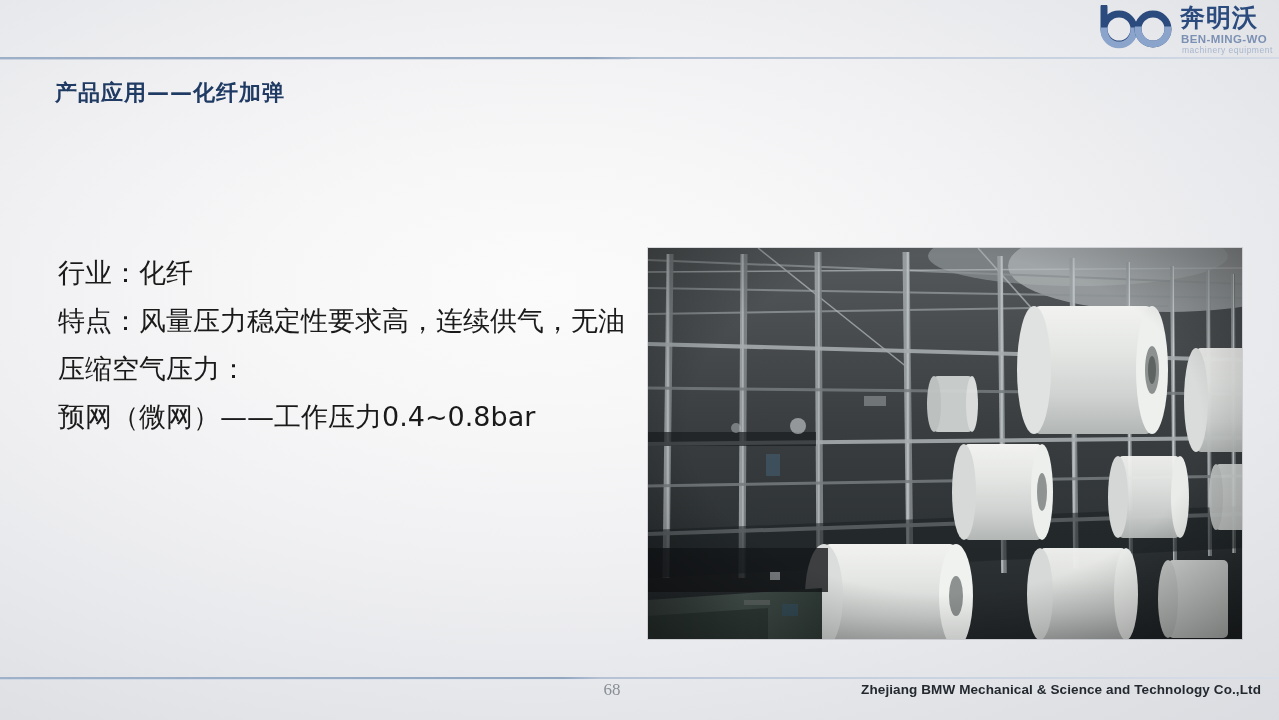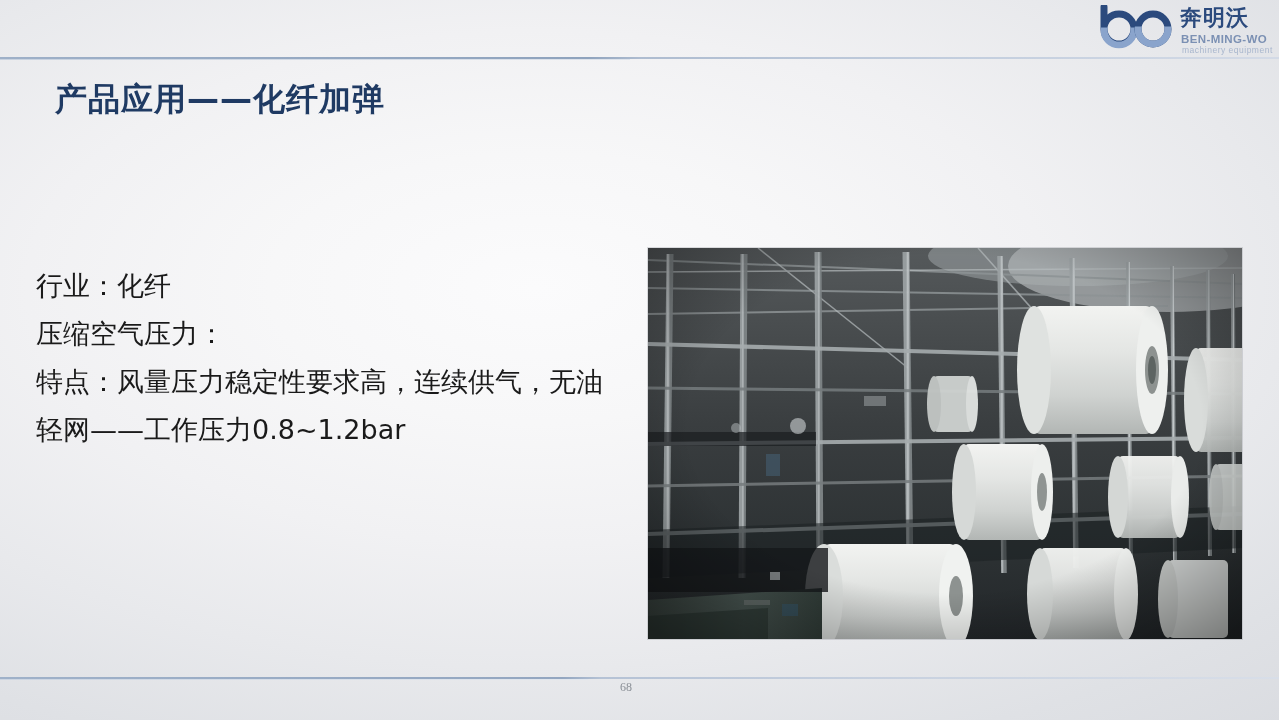--- a/index.html
+++ b/index.html
@@ -54,21 +54,21 @@
   }
   .logo-mark {
     position: absolute;
     left: 0; top: 2px;
     width: 78px; height: 46px;
   }
   .logo-cn {
     position: absolute;
     left: 82px;
     top: 1px;
-    font-size: 22px;
+    font-size: 25px;
     font-weight: bold;
     letter-spacing: 1px;
     color: #2b4a7d;
     font-family: "DejaVu Sans", "Liberation Sans", sans-serif;
     line-height: 28px;
     white-space: nowrap;
   }
   .logo-en {
     position: absolute;
     left: 83px;
@@ -88,35 +88,34 @@
     color: #a8b6cd;
     white-space: nowrap;
     text-align: center;
   }
 
   
   .title {
     position: absolute;
     left: 55px;
     top: 78px;
-    font-size: 32px;
+    font-size: 22px;
     font-weight: bold;
     color: #1f3a63;
     letter-spacing: 1px;
     font-family: "DejaVu Sans", "Liberation Sans", sans-serif;
     white-space: nowrap;
   }
 
   
   .body-text {
     position: absolute;
-    left: 36px;
+    left: 58px;
     top: 249px;
     width: 570px;
-    margin-top: 13px;
   }
   .body-line {
     font-size: 27px;
     line-height: 48px;
     color: #1a1a1a;
     font-family: "DejaVu Sans", "Liberation Sans", sans-serif;
     letter-spacing: 0px;
     white-space: pre-wrap;
   }
 
@@ -148,22 +147,22 @@
     position: absolute;
     left: 0; top: 2px;
     width: 588px; height: 1px;
     background: linear-gradient(to right, #ccd5e2, #e2e7ee);
   }
   .page-num {
     position: absolute;
     left: 592px;
     top: 680px;
     width: 40px;
-    text-align: right;
-    font-size: 12px;
+    text-align: center;
+    font-size: 17px;
     color: #8a8f96;
     font-family: "Liberation Serif", "DejaVu Serif", serif;
   }
   .company {
     position: absolute;
     right: 18px;
     top: 682px;
     font-size: 13.5px;
     font-weight: bold;
     color: #23292f;
@@ -190,23 +189,23 @@
     </svg>
     <div class="logo-cn">奔明沃</div>
     <div class="logo-en">BEN-MING-WO</div>
     <div class="logo-tag">machinery equipment</div>
   </div>
 
   <div class="title">产品应用——化纤加弹</div>
 
   <div class="body-text">
     <div class="body-line">行业：化纤</div>
+    <div class="body-line">特点：风量压力稳定性要求高，连续供气，无油</div>
     <div class="body-line">压缩空气压力：</div>
-    <div class="body-line">特点：风量压力稳定性要求高，连续供气，无油</div>
-    <div class="body-line">轻网——工作压力0.8~1.2bar</div>
+    <div class="body-line">预网（微网）——工作压力0.4~0.8bar</div>
   </div>
 
   <div class="photo">
     <svg class="photo-inner" viewBox="0 0 594 391" preserveAspectRatio="none">
       <defs>
         <linearGradient id="bobbin" x1="0" y1="0" x2="0" y2="1">
           <stop offset="0%" stop-color="#f2f3f1"></stop>
           <stop offset="35%" stop-color="#e4e6e4"></stop>
           <stop offset="70%" stop-color="#cfd2d0"></stop>
           <stop offset="100%" stop-color="#b2b6b4"></stop>
@@ -345,14 +344,15 @@
       <radialGradient id="vig" cx="50%" cy="45%" r="72%">
         <stop offset="60%" stop-color="#000" stop-opacity="0"></stop>
         <stop offset="100%" stop-color="#000" stop-opacity="0.42"></stop>
       </radialGradient>
       <rect x="0" y="0" width="594" height="391" fill="url(#vig)"></rect>
     </svg>
   </div>
 
   <div class="footer-rule"></div>
   <div class="page-num">68</div>
+  <div class="company">Zhejiang BMW Mechanical &amp; Science and Technology Co.,Ltd</div>
 
 </div>
 
 </body></html>

